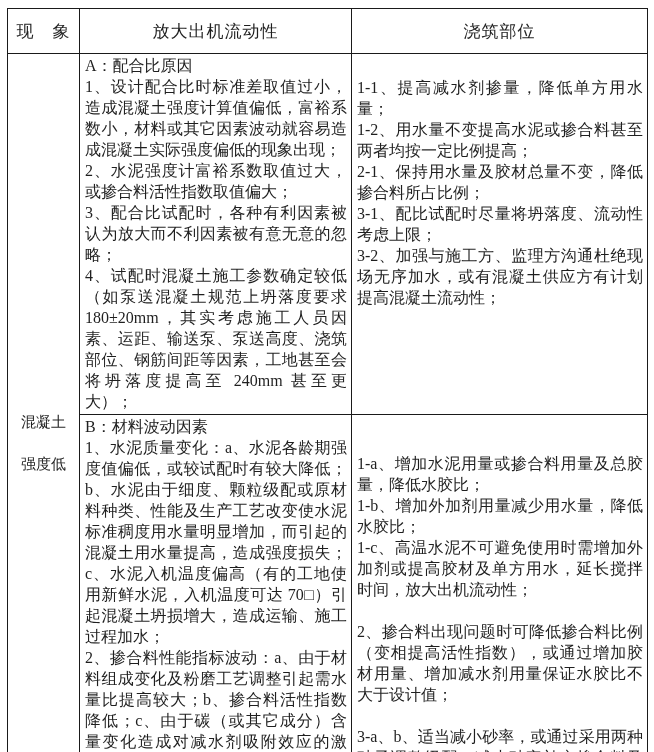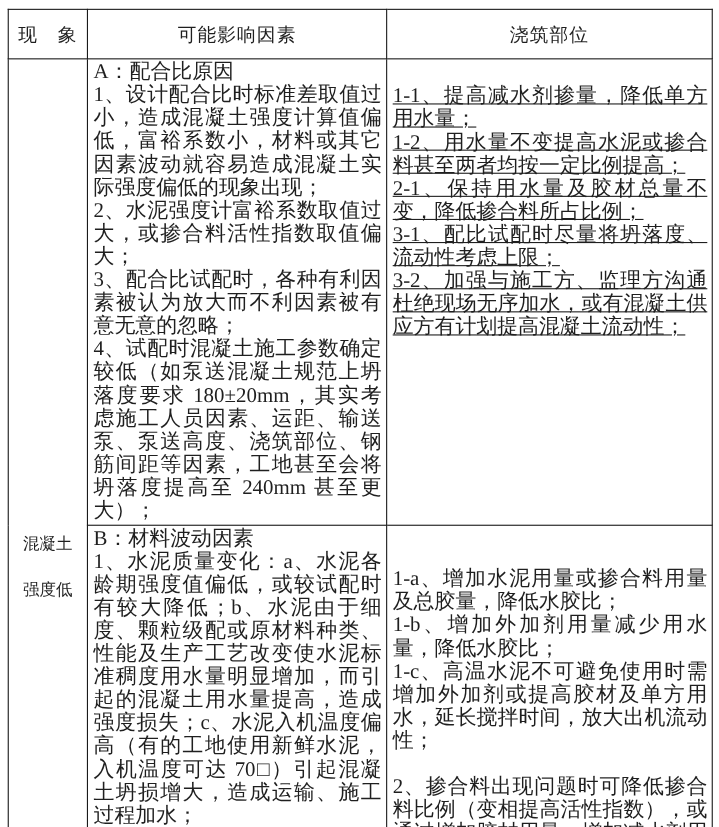--- a/index.html
+++ b/index.html
@@ -30,55 +30,55 @@
   .doc-table thead th {
     height: 45px;
     font-size: 17px;
     font-weight: normal;
     text-align: center;
     vertical-align: middle;
     letter-spacing: 1px;
     white-space: pre-line;
   }
   .doc-table td.cell-text {
-    font-size: 19px;
+    font-size: 16px;
     line-height: 21px;
     white-space: pre-line;
     text-align: justify;
     padding: 1px 4px 2px 5px;
   }
   td.cell-phenomenon {
     font-size: 15px;
     line-height: 21px;
     white-space: pre-line;
     text-align: center;
     vertical-align: middle;
     padding-top: 16px;
   }
   tr.row-a > td { height: 335px; }
   tr.row-b > td { height: 357px; }
-  td.treatment-a { padding-top: 23px !important; text-decoration: underline; }
+  td.treatment-a { padding-top: 23px !important; }
   td.treatment-b { padding-top: 38px !important; }
   .col-phenomenon { width: 72px; }
   .col-factors    { width: 272px; }
   .col-treatment  { width: 296px; }
 </style>
 </head>
 <body>
 
 <table class="doc-table">
   <colgroup>
     <col class="col-phenomenon">
     <col class="col-factors">
     <col class="col-treatment">
   </colgroup>
   <thead>
     <tr>
       <th>现　象</th>
-      <th>可能影响因素</th>
+      <th>放大出机流动性</th>
       <th>浇筑部位</th>
     </tr>
   </thead>
   <tbody>
     <tr class="row-a">
       <td class="cell-phenomenon" rowspan="2">混凝土
 
 强度低</td>
       <td class="cell-text">A：配合比原因
 1、设计配合比时标准差取值过小，造成混凝土强度计算值偏低，富裕系数小，材料或其它因素波动就容易造成混凝土实际强度偏低的现象出现；

